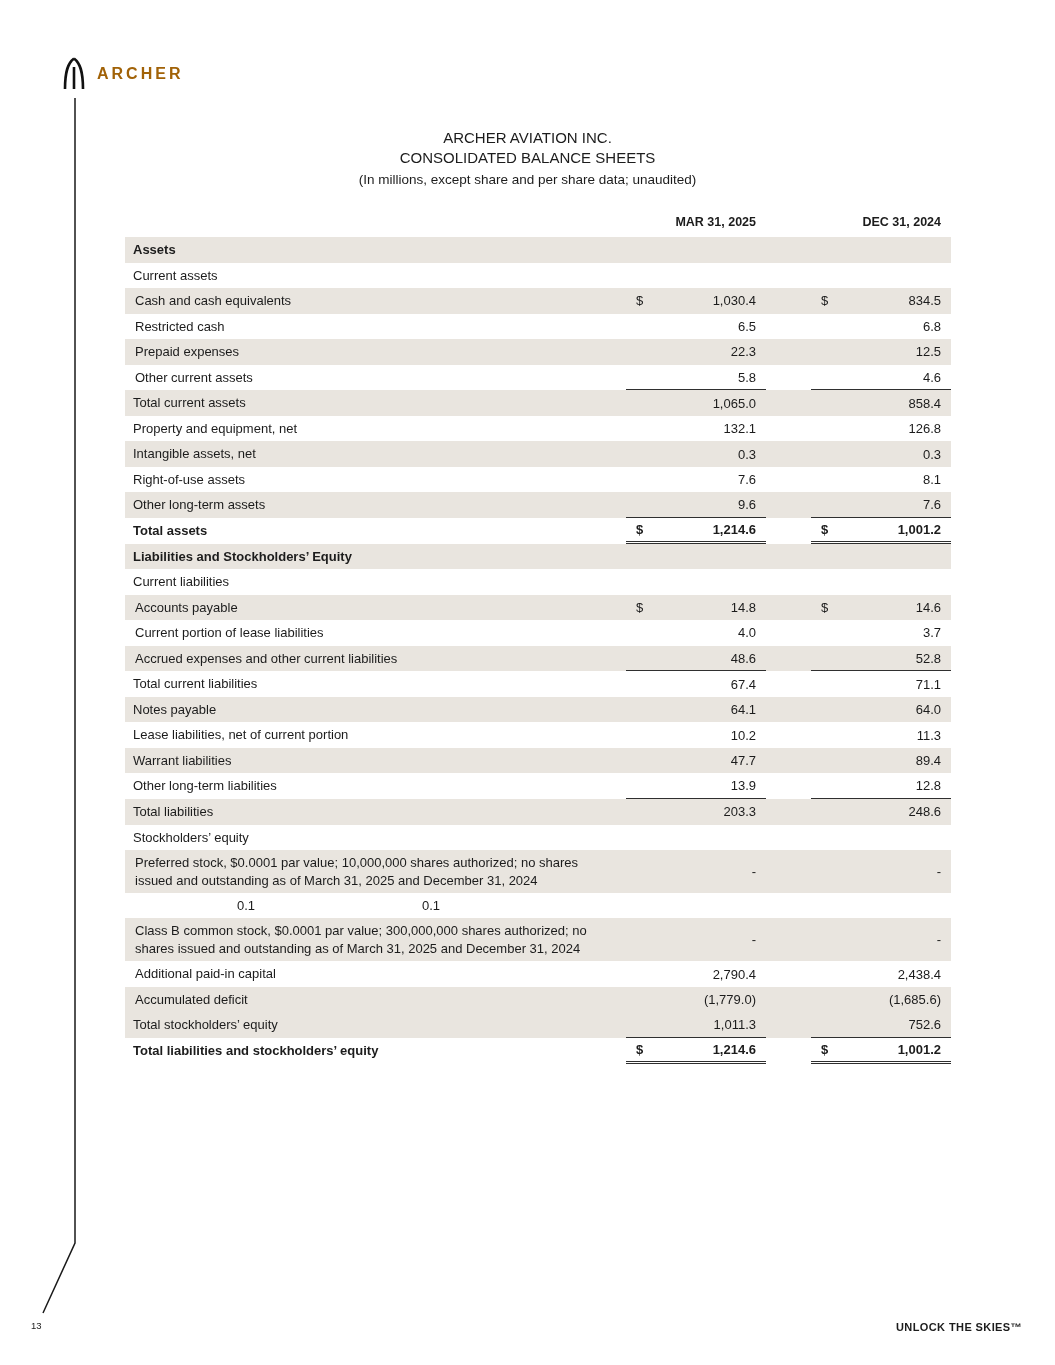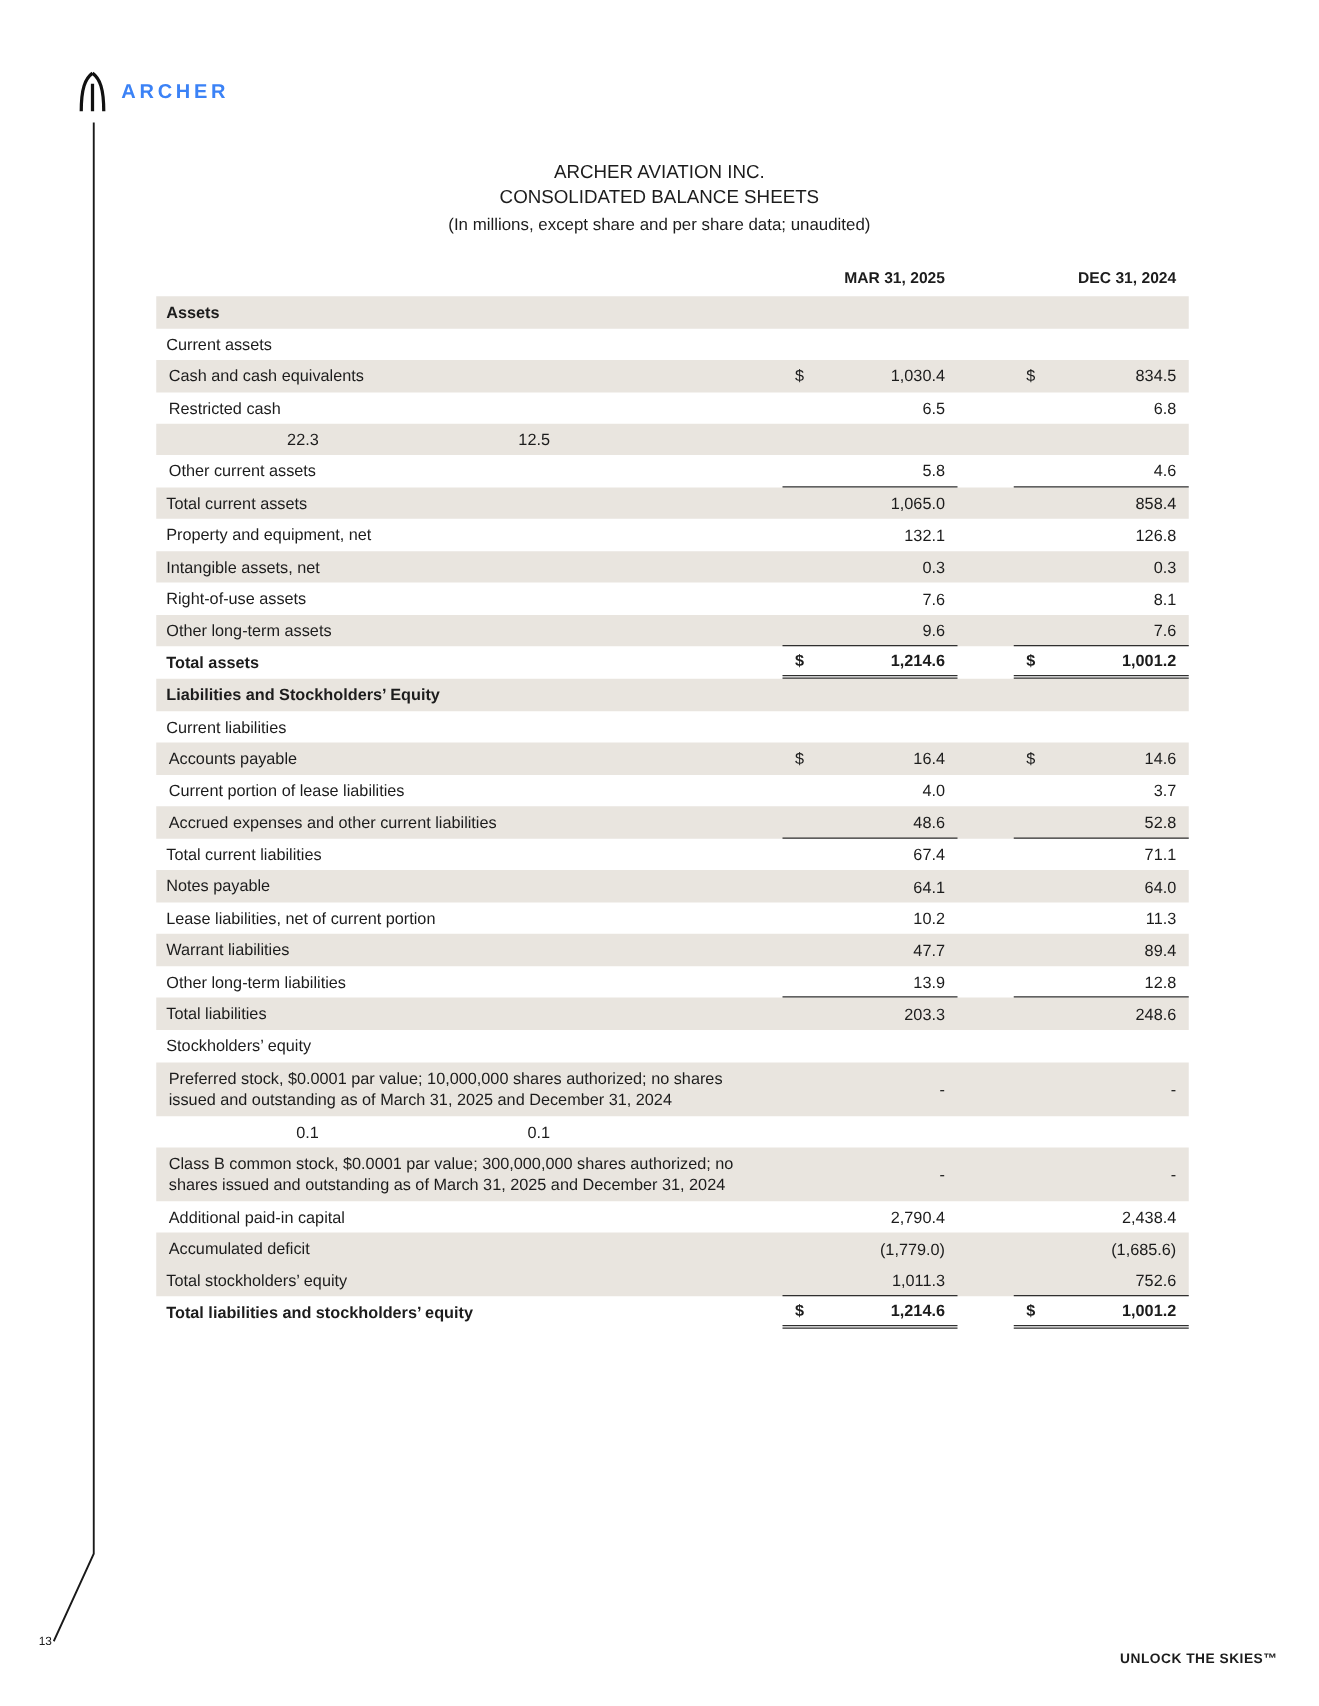--- a/index.html
+++ b/index.html
@@ -7,21 +7,21 @@
     width:1055px; height:1365px; position:relative; overflow:hidden;
     background:#ffffff; color:#1c1c1c;
     font-family:"Liberation Sans", sans-serif;
     -webkit-font-smoothing:antialiased;
   }
   :root { --shade:#e9e5df; --rule:#2f2f2f; }
 
   .deco-line { position:absolute; left:0; top:0; pointer-events:none; }
 
   .logo { position:absolute; top:57px; left:60px; display:flex; align-items:center; gap:9px; }
-  .wordmark { font-size:16px; font-weight:700; letter-spacing:3px; color:#3b82f6; }
+  .wordmark { font-size:16px; font-weight:700; letter-spacing:3px; color:#a16207; }
 
   .titleblock { position:absolute; top:128px; left:0; width:1055px; text-align:center; }
   .t1 { font-size:15px; font-weight:400; line-height:20px; }
   .t2 { font-size:13.5px; font-weight:400; margin-top:4px; }
 
   .table { position:absolute; left:125px; top:215px; width:826px; font-size:13px; }
 
   .hrow { display:flex; align-items:flex-end; margin-bottom:8px; font-weight:700; font-size:12.5px; }
   .hcell { display:block !important; text-align:right; }
 
@@ -36,21 +36,21 @@
   .val {
     width:120px; align-self:stretch;
     display:flex; justify-content:space-between; align-items:center;
     padding:0 10px;
   }
   .spacer { width:45px; align-self:stretch; }
   .num { text-align:right; }
   .u-single { border-bottom:1px solid var(--rule); }
   .u-double { border-bottom:3px double var(--rule); }
 
-  .pagenum { position:absolute; left:31px; bottom:46px; font-size:9.5px; }
+  .pagenum { position:absolute; left:31px; bottom:34px; font-size:9.5px; }
   .tagline { position:absolute; right:33px; bottom:32px; font-size:11px; font-weight:700; letter-spacing:0.4px; }
 </style>
 </head>
 <body>
 
 <div class="page">
 
   <svg class="deco-line" width="1055" height="1365" viewBox="0 0 1055 1365">
     <polyline points="75,98 75,1243 43,1313" stroke="#1a1a1a" stroke-width="1.5" fill="none"></polyline>
   </svg>
@@ -120,20 +120,21 @@
             <span class="dollar"></span>
             <span class="num">6.5</span>
           </div>
           <div class="spacer"></div>
           <div class="val u-none">
             <span class="dollar"></span>
             <span class="num">6.8</span>
           </div>
         </div>
         <div class="row ind1 shade">
+          <div class="lbl">Prepaid expenses</div>
           <div class="val u-none">
             <span class="dollar"></span>
             <span class="num">22.3</span>
           </div>
           <div class="spacer"></div>
           <div class="val u-none">
             <span class="dollar"></span>
             <span class="num">12.5</span>
           </div>
         </div>
@@ -242,21 +243,21 @@
           <div class="spacer"></div>
           <div class="val u-none">
             <span class="dollar"></span>
             <span class="num"></span>
           </div>
         </div>
         <div class="row ind1 shade">
           <div class="lbl">Accounts payable</div>
           <div class="val u-none">
             <span class="dollar">$</span>
-            <span class="num">16.4</span>
+            <span class="num">14.8</span>
           </div>
           <div class="spacer"></div>
           <div class="val u-none">
             <span class="dollar">$</span>
             <span class="num">14.6</span>
           </div>
         </div>
         <div class="row ind1">
           <div class="lbl">Current portion of lease liabilities</div>
           <div class="val u-none">

